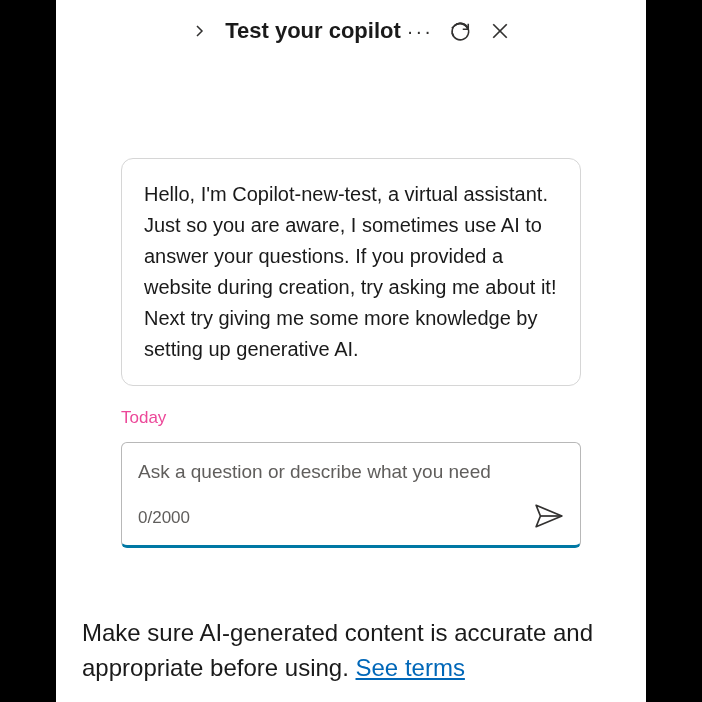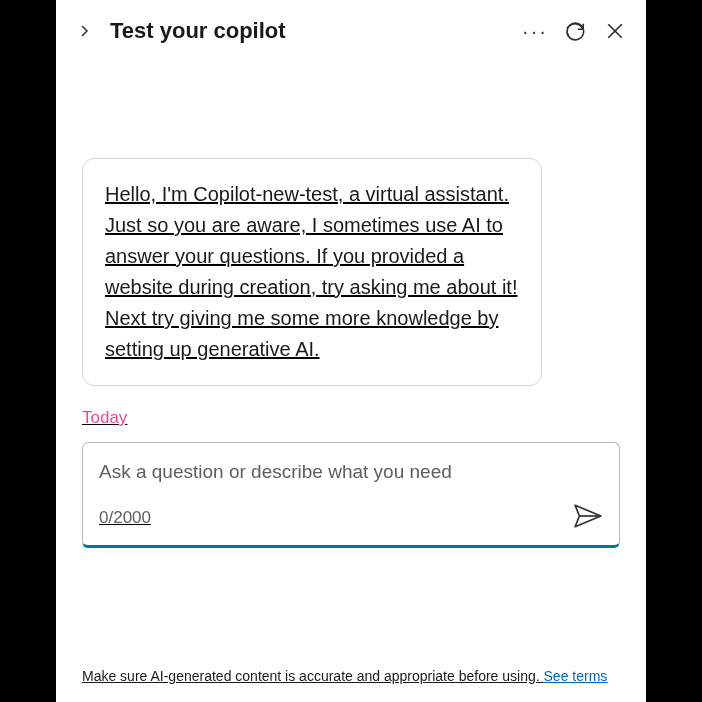--- a/index.html
+++ b/index.html
@@ -15,20 +15,21 @@
       display: flex;
       justify-content: center;
     }
     .panel {
       background: #fff;
       width: 590px;
       height: 100%;
       display: flex;
       flex-direction: column;
       padding: 0;
+      align-items: center;
     }
     .header {
       display: flex;
       align-items: center;
       padding: 18px 20px 14px 18px;
       gap: 8px;
     }
     .chevron {
       width: 12px;
       height: 18px;
@@ -65,21 +66,20 @@
     .more-dots {
       font-size: 20px;
       letter-spacing: 2px;
       line-height: 1;
       color: #323130;
     }
     .body {
       flex: 1;
       padding: 100px 26px 0 26px;
       overflow: hidden;
-      text-decoration: underline;
     }
     .message-card {
       border: 1px solid #d6d6d6;
       border-radius: 12px;
       padding: 20px 22px;
       background: #fff;
       max-width: 460px;
     }
     .message-text {
       font-size: 20px;
@@ -123,24 +123,23 @@
     .char-count {
       font-size: 17px;
       color: #605e5c;
     }
     .send-btn {
       cursor: pointer;
       color: #323130;
     }
     .disclaimer {
       padding: 0 26px 16px 26px;
-      font-size: 14px;
+      font-size: 24px;
       color: #1a1a1a;
       line-height: 1.45;
-      text-decoration: underline;
     }
     .disclaimer a {
       color: #0067b8;
       text-decoration: underline;
     }
   </style>
 </head>
 <body>
 
 <div class="panel">

